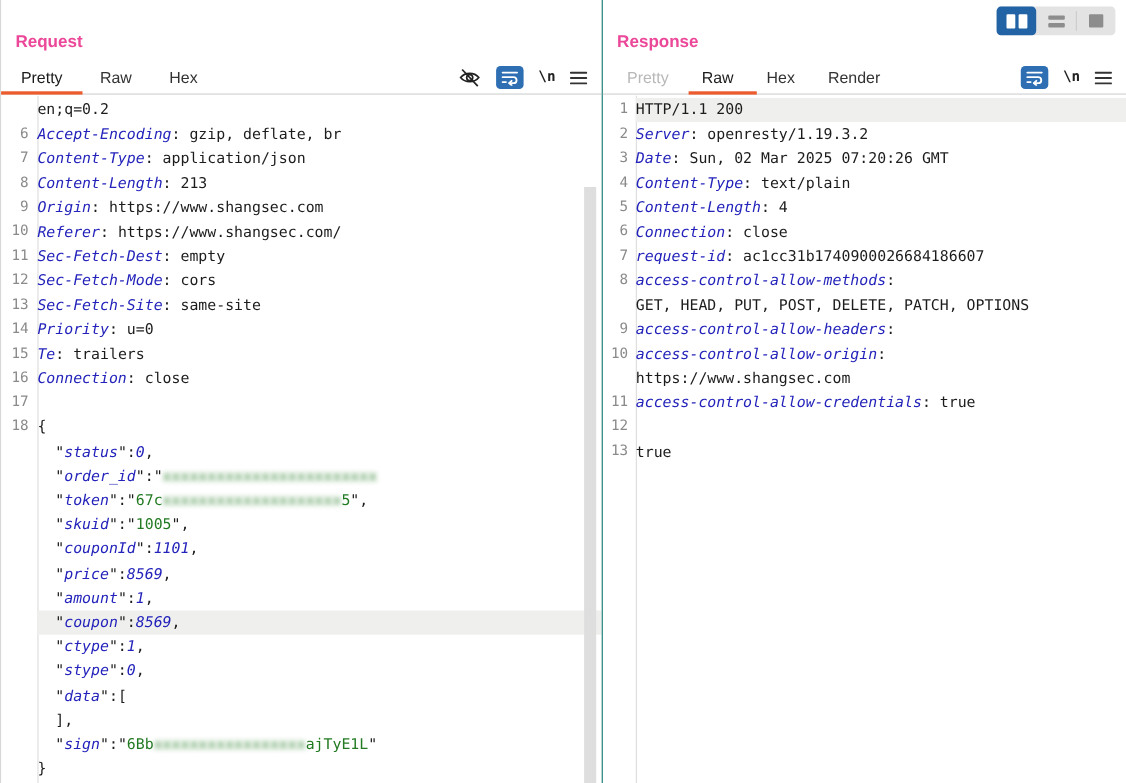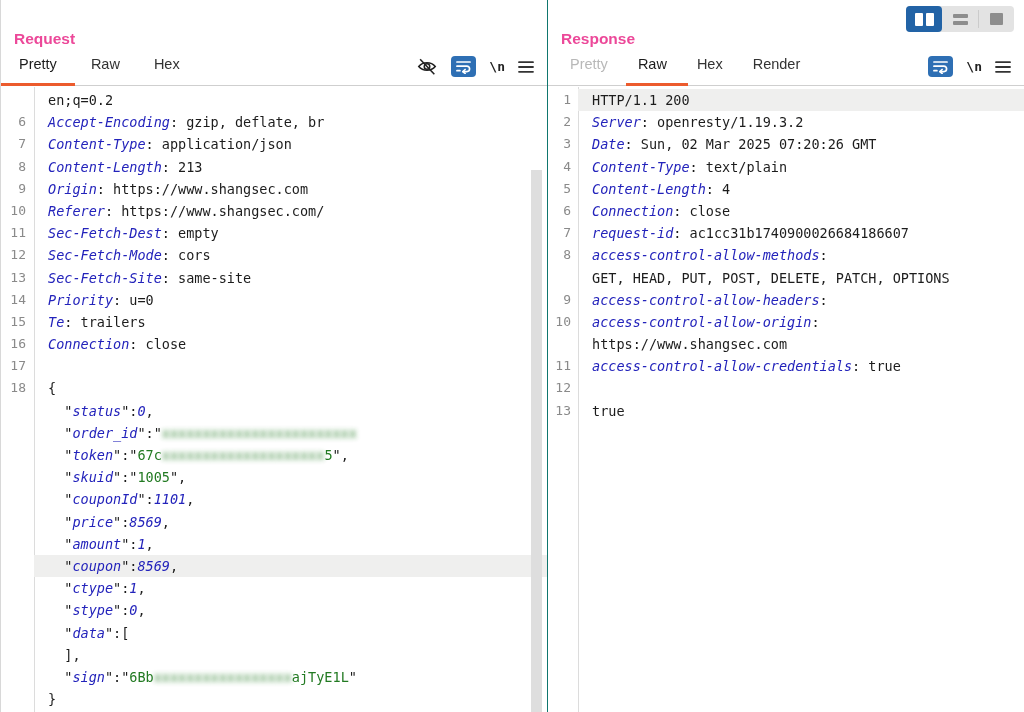--- a/index.html
+++ b/index.html
@@ -9,21 +9,21 @@
     -webkit-font-smoothing:antialiased;
   }
   .panel{position:absolute;top:0;bottom:0;background:#fff;}
   #request-panel{left:0;width:547px;border-left:1px solid #d8d8d8;box-sizing:border-box;}
   #response-panel{left:547px;width:477px;border-left:1px solid #0f766e;box-sizing:border-box;}
 
   .panel-title{position:absolute;top:30px;left:13px;font-size:15.5px;font-weight:bold;color:#ec4899;}
 
   .tab-bar{
     position:absolute;top:56px;left:0;right:0;height:30px;
-    border-bottom:1px solid #cfcfcf;display:flex;align-items:flex-start;
+    border-bottom:1px solid #cfcfcf;display:flex;align-items:center;
     box-sizing:border-box;
   }
   #request-panel .tab-bar{padding-left:18px;gap:34px;}
   #response-panel .tab-bar{padding-left:22px;gap:30px;}
   .tab{font-size:14.5px;color:#333;cursor:default;}
   .tab.selected{color:#1c1c1c;}
   .tab.disabled{color:#b8b8b8;}
 
   .underline{position:absolute;top:83px;height:3px;background:#ec5b2d;}
   .underline-request{left:0;width:74px;}
@@ -54,21 +54,21 @@
   #response-panel .gutter-line{left:30px;}
   .code{
     position:absolute;top:87px;left:0;right:0;bottom:0;
     font-family:"DejaVu Sans Mono",monospace;font-size:13.5px;
     padding-top:2px;overflow:hidden;
   }
   .code-row{display:flex;height:22.2px;line-height:22.2px;}
   .gutter{flex:none;text-align:right;color:#8a8a8a;font-size:13px;box-sizing:border-box;}
   #request-panel .gutter{width:33px;padding-right:8px;}
   #response-panel .gutter{width:30px;padding-right:7px;}
-  .code-text{flex:1;white-space:pre;padding-left:14px;color:#1c1c1c;}
+  .code-text{flex:1;white-space:pre;padding-left:0;color:#1c1c1c;}
   .code-text.hl{background:#efefee;}
   .tok-p{color:#1c1c1c;}
   .tok-h,.tok-k,.tok-d{color:#2323bb;font-style:italic;}
   .tok-s{color:#227a22;}
   .blur{filter:blur(2.4px);opacity:.9;}
 
   .scroll-thumb{position:absolute;right:5px;top:170px;bottom:0;width:11px;background:#dedede;}
   svg{display:block;}
 </style>
 </head>

